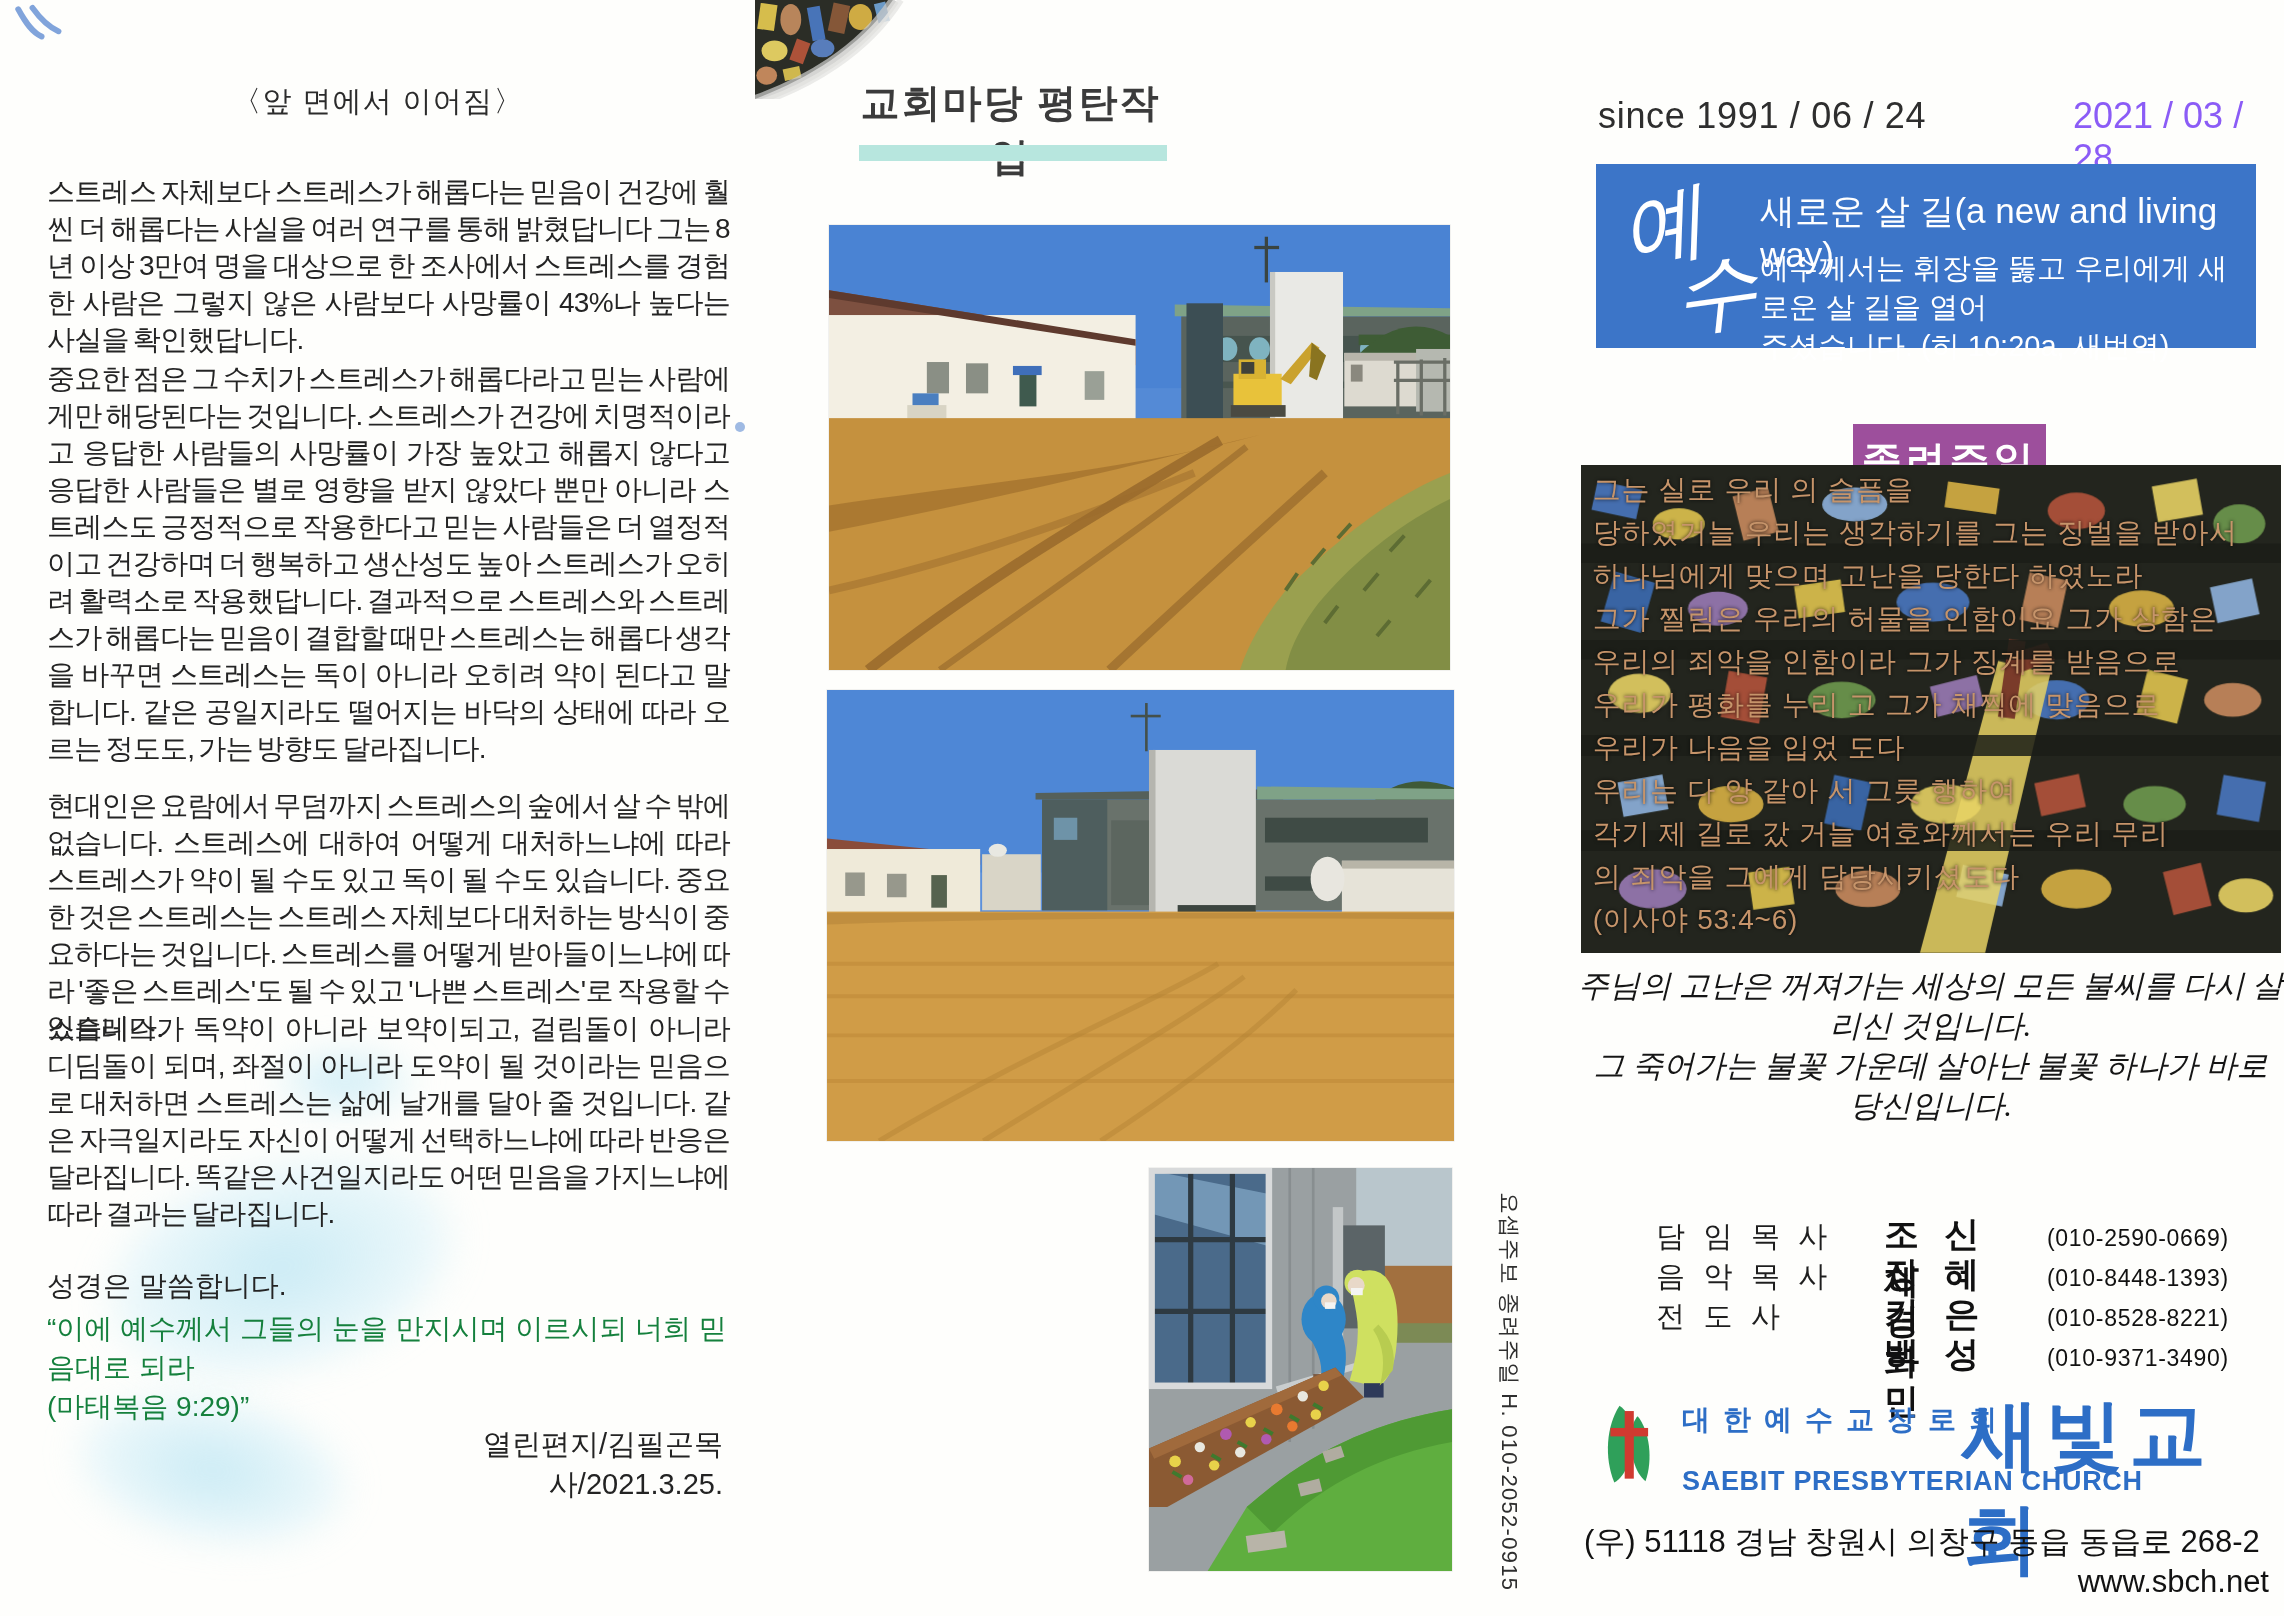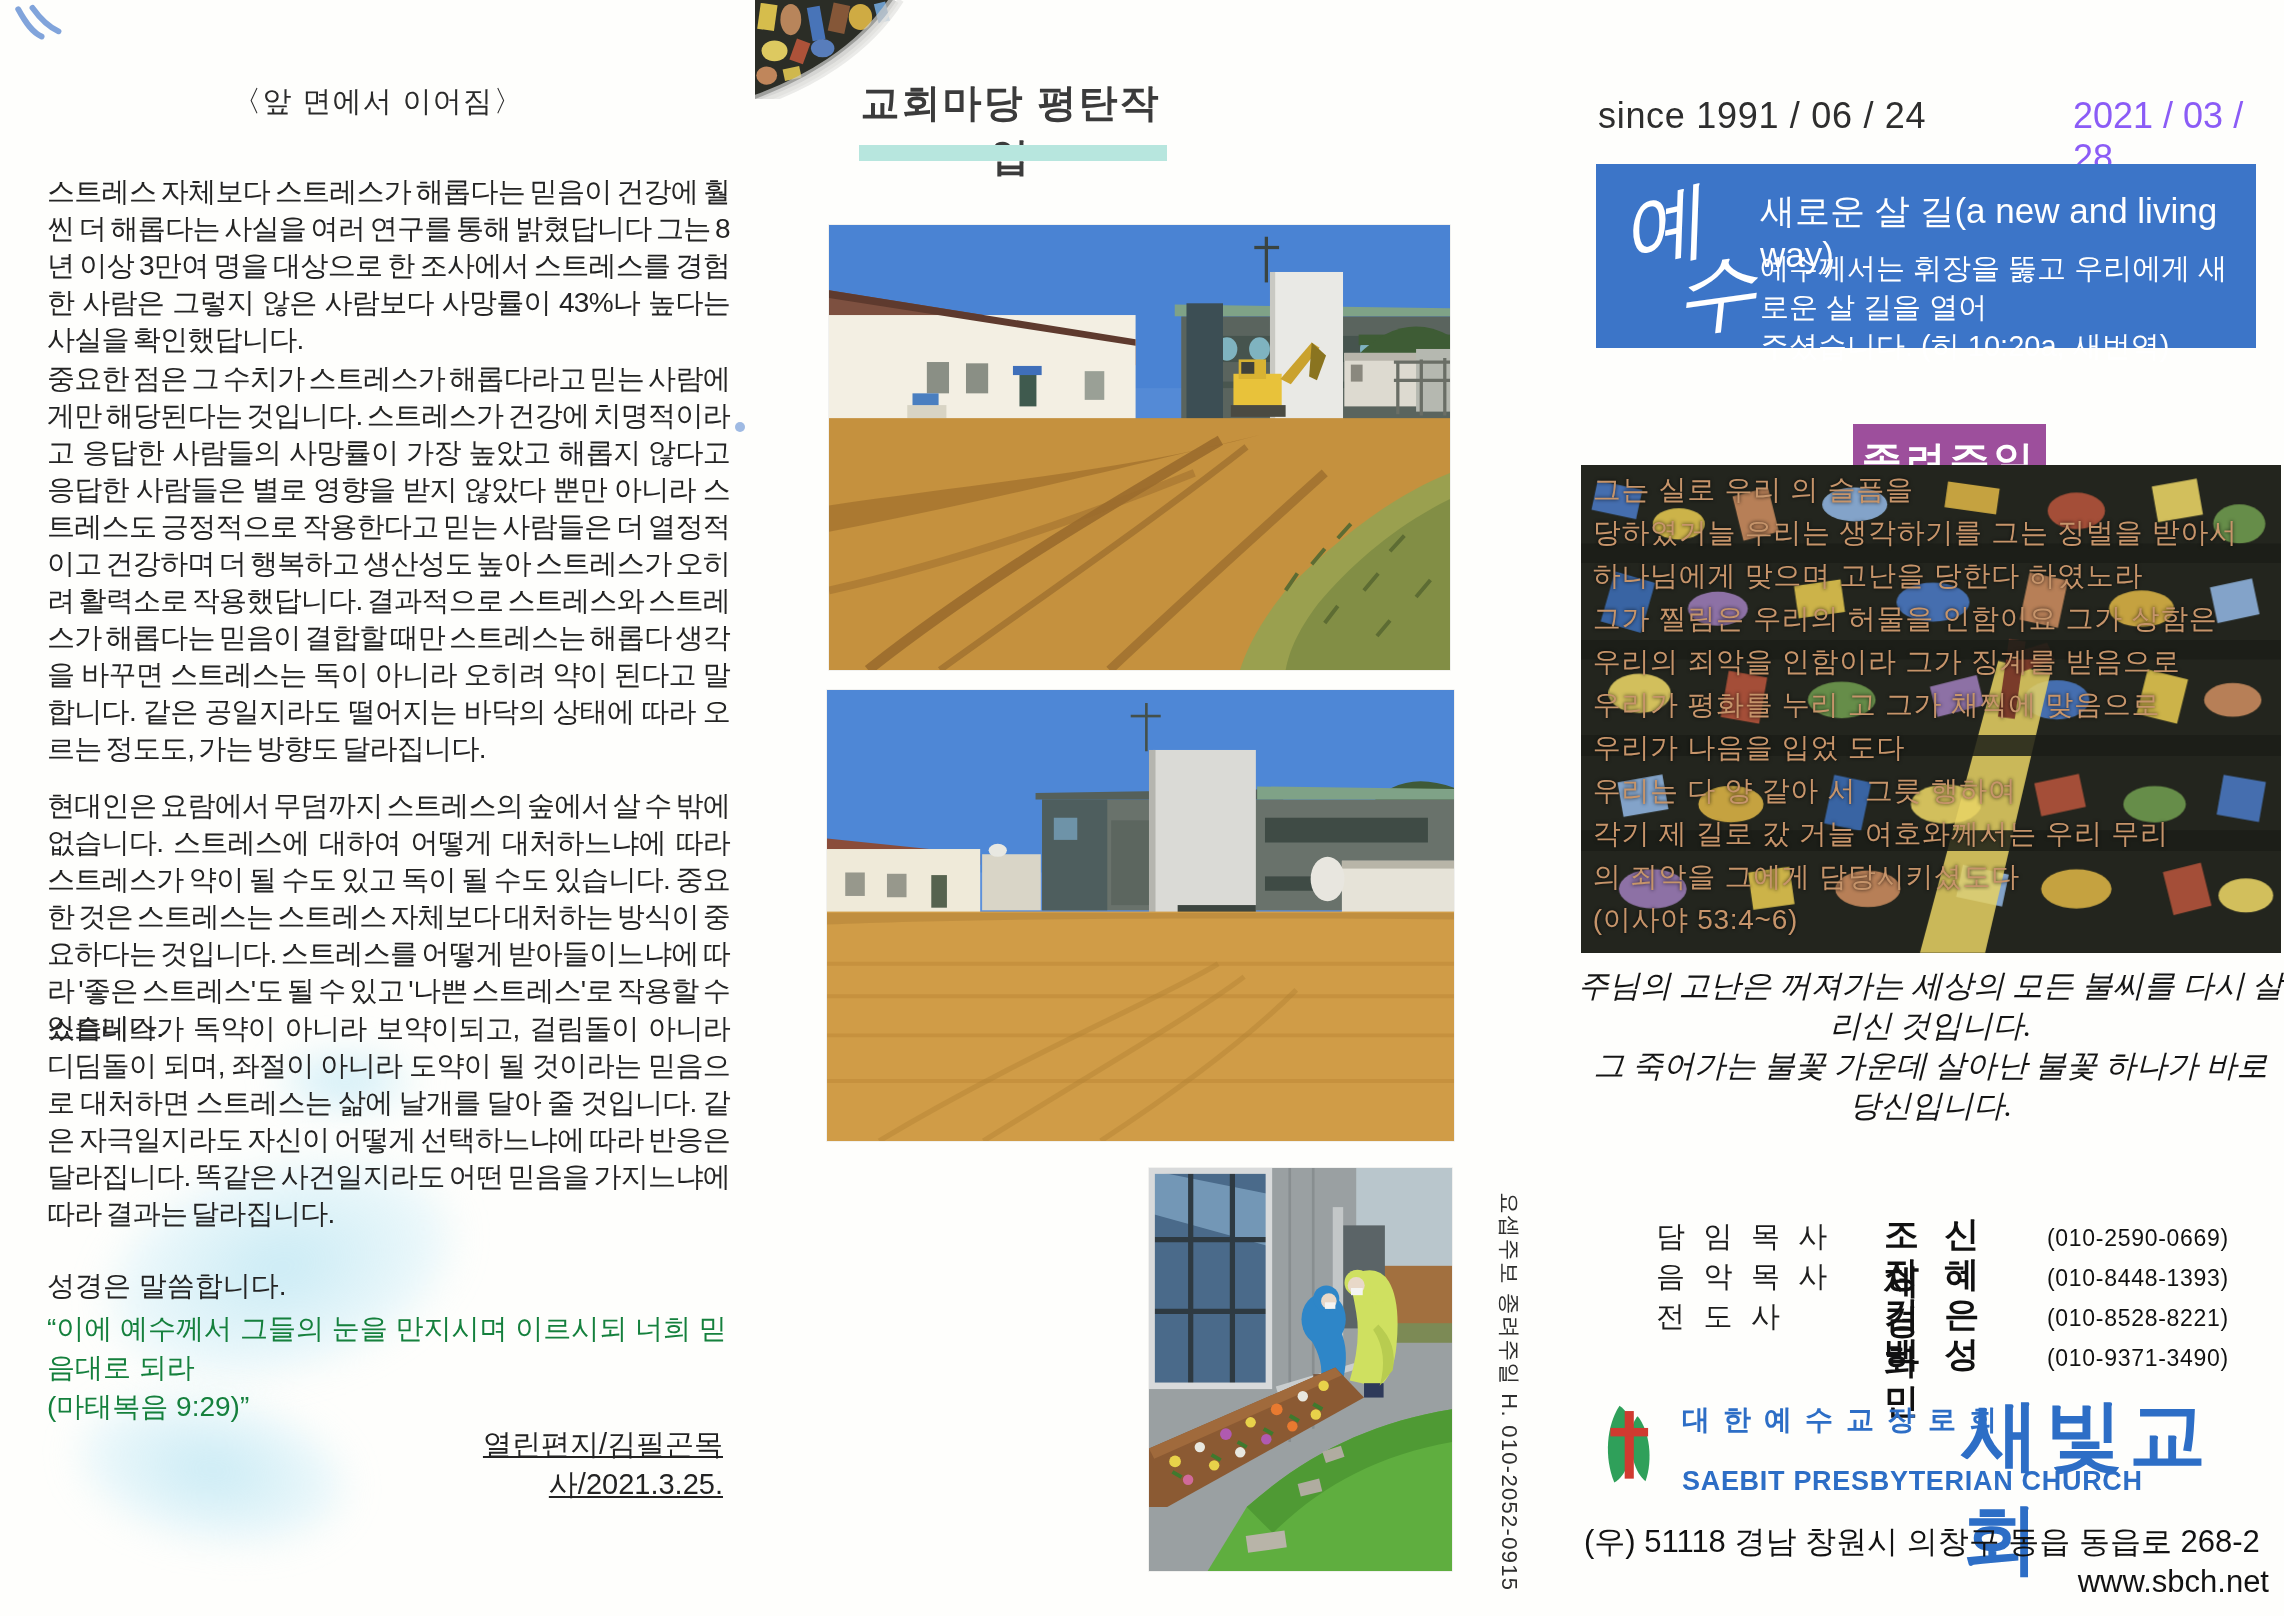--- a/index.html
+++ b/index.html
@@ -6,21 +6,21 @@
   #page{position:relative;width:2284px;height:1617px;background:#fefefc;overflow:hidden;
         font-family:"Liberation Sans",sans-serif;color:#262626;}
   .abs{position:absolute;}
   
   .continued{left:39px;top:82px;width:678px;text-align:center;font-size:29px;color:#2b2b2b;letter-spacing:1.3px;}
   .para{left:47px;width:683px;font-size:28px;line-height:37px;text-align:justify;
         letter-spacing:-0.7px;word-spacing:-3.3px;color:#242424;}
   .p0{top:173px;} .p1{top:360px;} .p2{top:787px;} .p3{top:1010px;}
   .bible-intro{left:47px;top:1267px;font-size:28px;color:#242424;}
   .bible-quote{left:47px;top:1309px;width:683px;font-size:28px;line-height:39px;white-space:pre-line;color:#15803d;}
-  .signature{left:332px;top:1425px;width:391px;text-align:right;font-size:29px;color:#232323;text-decoration:underline;}
+  .signature{left:332px;top:1425px;width:391px;text-align:right;font-size:29px;color:#232323;}
   .wmark{border-radius:50%;filter:blur(17px);background:radial-gradient(ellipse at center,rgba(160,220,240,.55),rgba(180,230,245,.25) 60%,rgba(255,255,255,0) 75%);}
   .wm1{left:98px;top:1160px;width:365px;height:215px;transform:rotate(-15deg);}
   .wm2{left:274px;top:1049px;width:143px;height:65px;}
   .wm3{left:72px;top:1395px;width:280px;height:150px;transform:rotate(10deg);}
   .corner-mark{left:13px;top:3.9px;width:52px;height:39px;}
   .blue-dot{left:735px;top:422px;width:10.4px;height:10.4px;border-radius:50%;background:rgba(80,130,205,.55);}
   
   .mid-title{left:841px;top:76px;width:339px;text-align:center;font-size:39px;font-weight:bold;
              color:#3b3b3b;letter-spacing:2px;}
   .title-bar{left:859px;top:145px;width:308px;height:16.3px;background:#b7e6de;}

